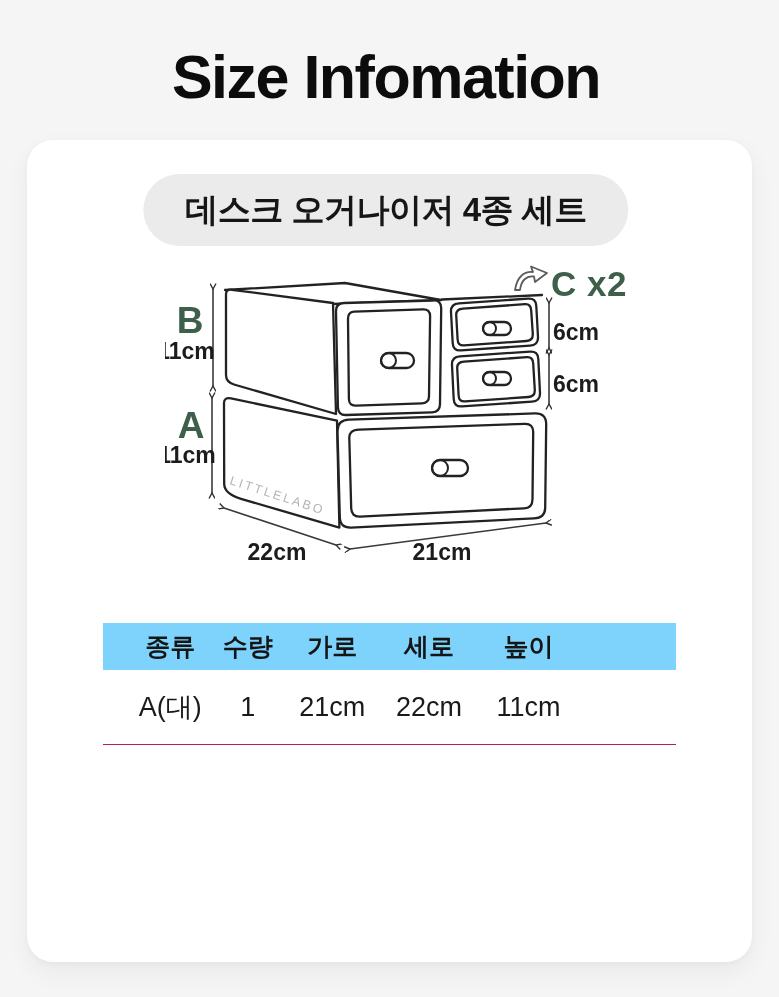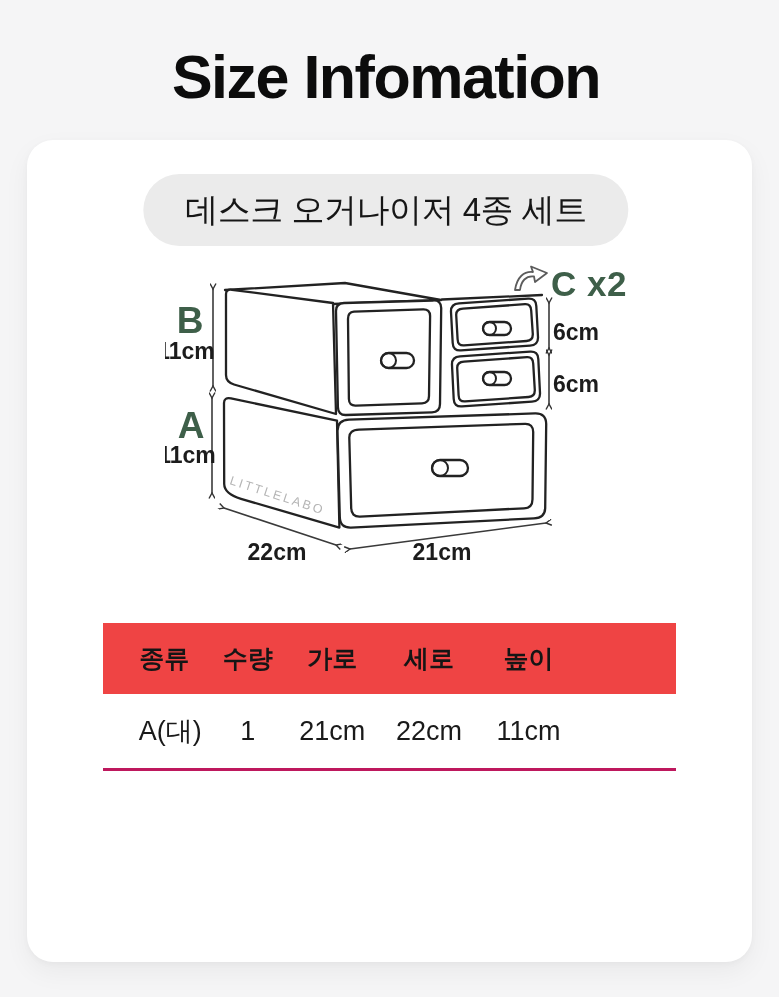--- a/index.html
+++ b/index.html
@@ -5,28 +5,28 @@
   html,body{margin:0;padding:0;background:#f5f5f6;}
   .page{position:relative;width:772px;height:997px;background:#f5f5f6;overflow:hidden;
         font-family:"Liberation Sans",sans-serif;}
   .title{position:absolute;top:44px;left:0;width:100%;text-align:center;
          font-size:61px;font-weight:bold;letter-spacing:-1.5px;color:#0c0c0c;line-height:1.1;}
   .card{position:absolute;left:27px;top:140px;width:725px;height:822px;background:#ffffff;
         border-radius:26px;box-shadow:0 10px 26px rgba(0,0,0,0.05),0 2px 6px rgba(0,0,0,0.03);}
   .pill{position:absolute;left:50%;top:174px;transform:translateX(-50%);
         height:72px;padding:0 42px;background:#ebebeb;border-radius:36px;
         display:flex;align-items:center;justify-content:center;white-space:nowrap;
-        font-size:33px;font-weight:normal;color:#161616;letter-spacing:-0.5px;text-align:right;}
+        font-size:33px;font-weight:bold;color:#161616;letter-spacing:-0.5px;text-align:right;}
   .diagram{position:absolute;left:165px;top:263px;}
   .tablewrap{position:absolute;left:103px;top:623px;width:573px;}
   table.size{width:100%;border-collapse:collapse;table-layout:fixed;}
-  table.size th{background:#ef4444;height:47px;font-size:25px;font-weight:bold;color:#151515;
-        text-align:center;vertical-align:middle;padding:12px;}
+  table.size th{background:#7dd3fc;height:47px;font-size:25px;font-weight:bold;color:#151515;
+        text-align:center;vertical-align:middle;padding:0;}
   table.size td{height:74px;font-size:27px;font-weight:normal;color:#1a1a1a;text-align:center;
-        vertical-align:middle;border-bottom:3px solid #be185d;padding:0;}
+        vertical-align:middle;border-bottom:1px solid #be185d;padding:0;}
   table.size th:first-child,table.size td:first-child{padding-left:5%;}
   svg text{font-family:"Liberation Sans",sans-serif;}
 </style>
 </head>
 <body>
 
 <div class="page">
 
   <div class="title">Size Infomation</div>
 

